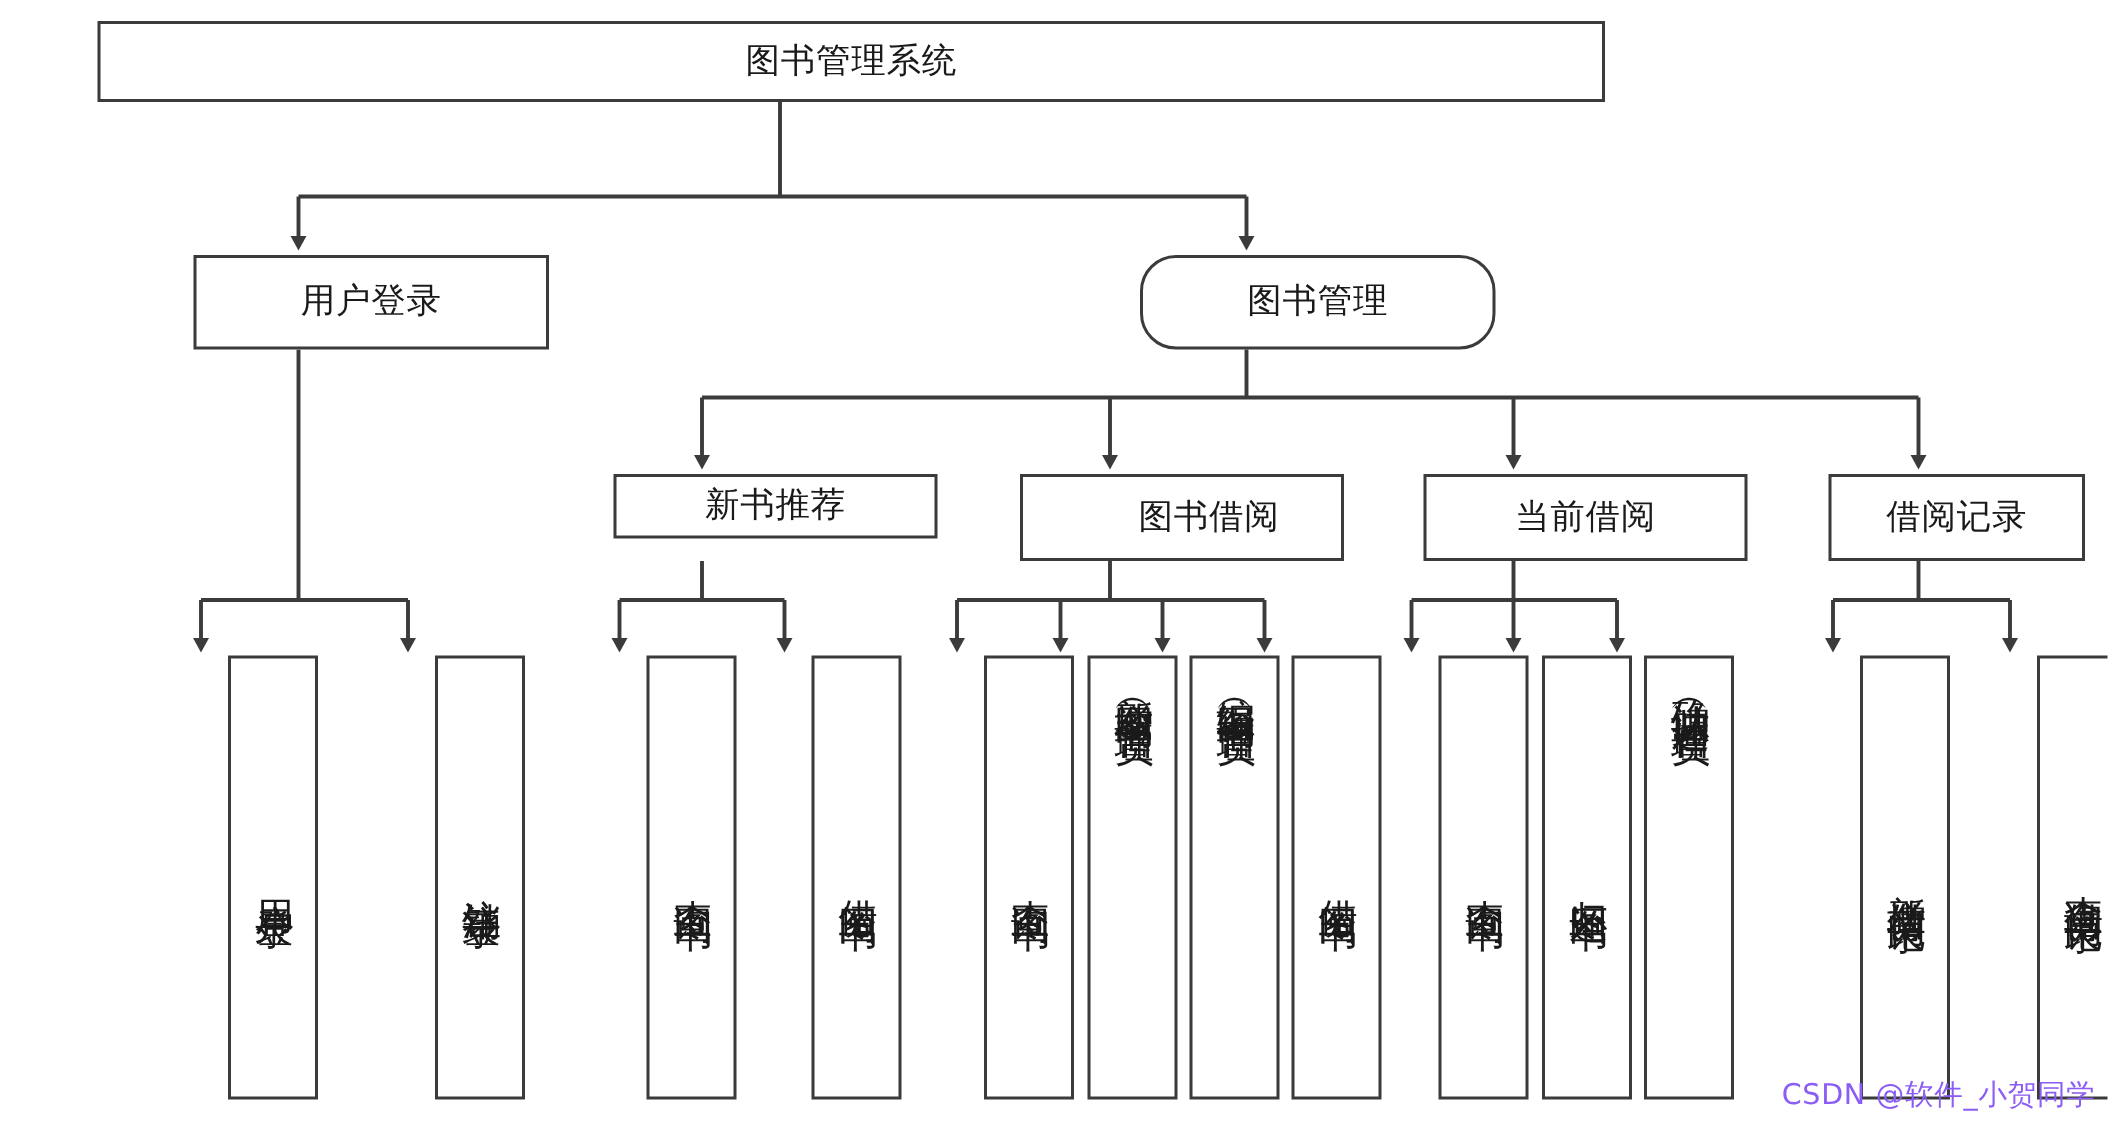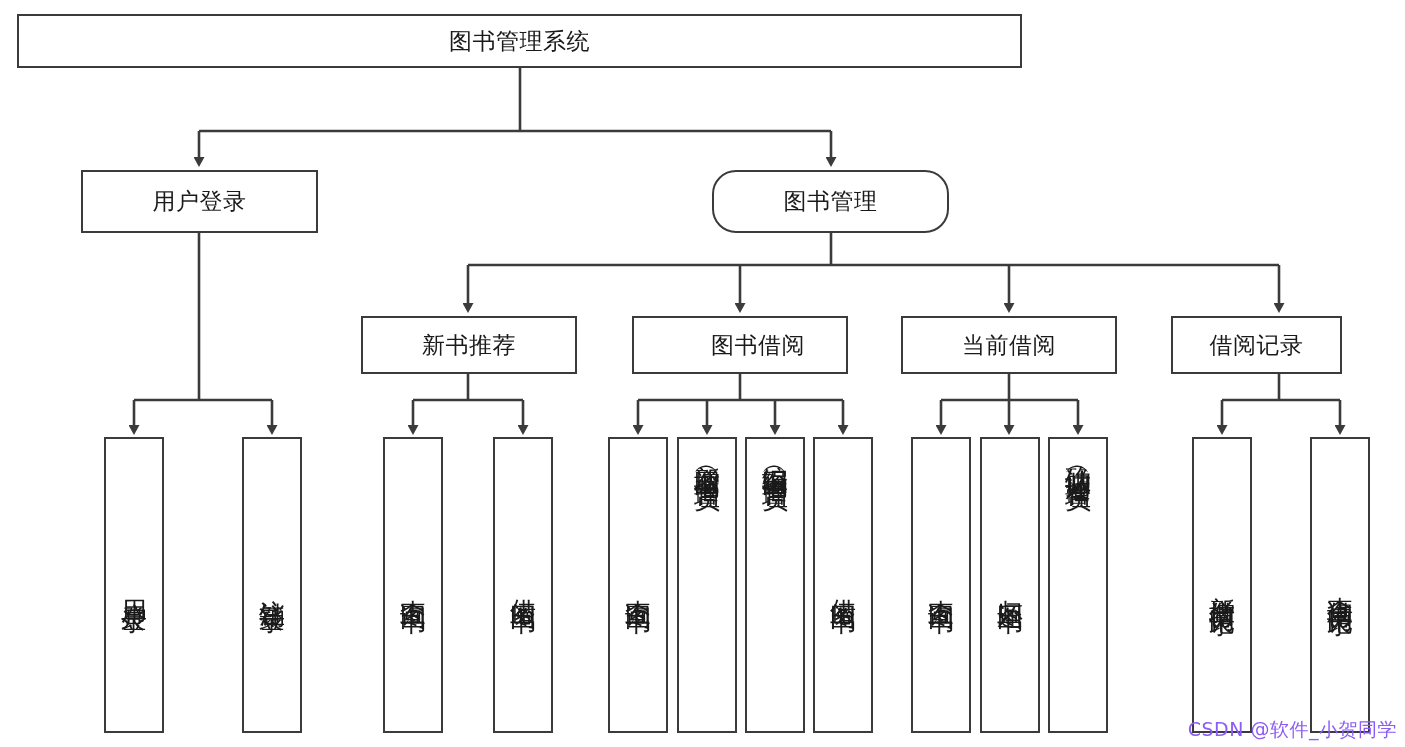--- a/index.html
+++ b/index.html
@@ -29,20 +29,21 @@
   }
   .node {
     position: absolute;
     box-sizing: border-box;
     background: #ffffff;
     border: 2px solid #3b3b3b;
     display: flex;
     align-items: center;
     justify-content: center;
     color: #1a1a1a;
+    margin-left: 48px;
   }
   .node .label {
     display: block;
     text-align: center;
     line-height: 1.0;
     letter-spacing: 0.5px;
   }
   .node.horizontal .label {
     font-size: 23px;
     white-space: nowrap;
@@ -134,21 +135,21 @@
     <span class="label">图书管理系统</span>
   </div>
 
   <div class="node horizontal" style="left:81px; top:170px; width:237px; height:63px;">
     <span class="label">用户登录</span>
   </div>
   <div class="node horizontal" style="left:712px; top:170px; width:237px; height:63px;border-radius:24px;">
     <span class="label">图书管理</span>
   </div>
 
-  <div class="node horizontal" style="left:361px; top:316px; width:216px; height:58px;">
+  <div class="node horizontal" style="left:361px; top:316px; width:216px; height:43px;">
     <span class="label">新书推荐</span>
   </div>
   <div class="node horizontal" style="left:632px; top:316px; width:216px; height:58px;padding-left:36px;">
     <span class="label">图书借阅</span>
   </div>
   <div class="node horizontal" style="left:901px; top:316px; width:216px; height:58px;">
     <span class="label">当前借阅</span>
   </div>
   <div class="node horizontal" style="left:1171px; top:316px; width:171px; height:58px;">
     <span class="label">借阅记录</span>

